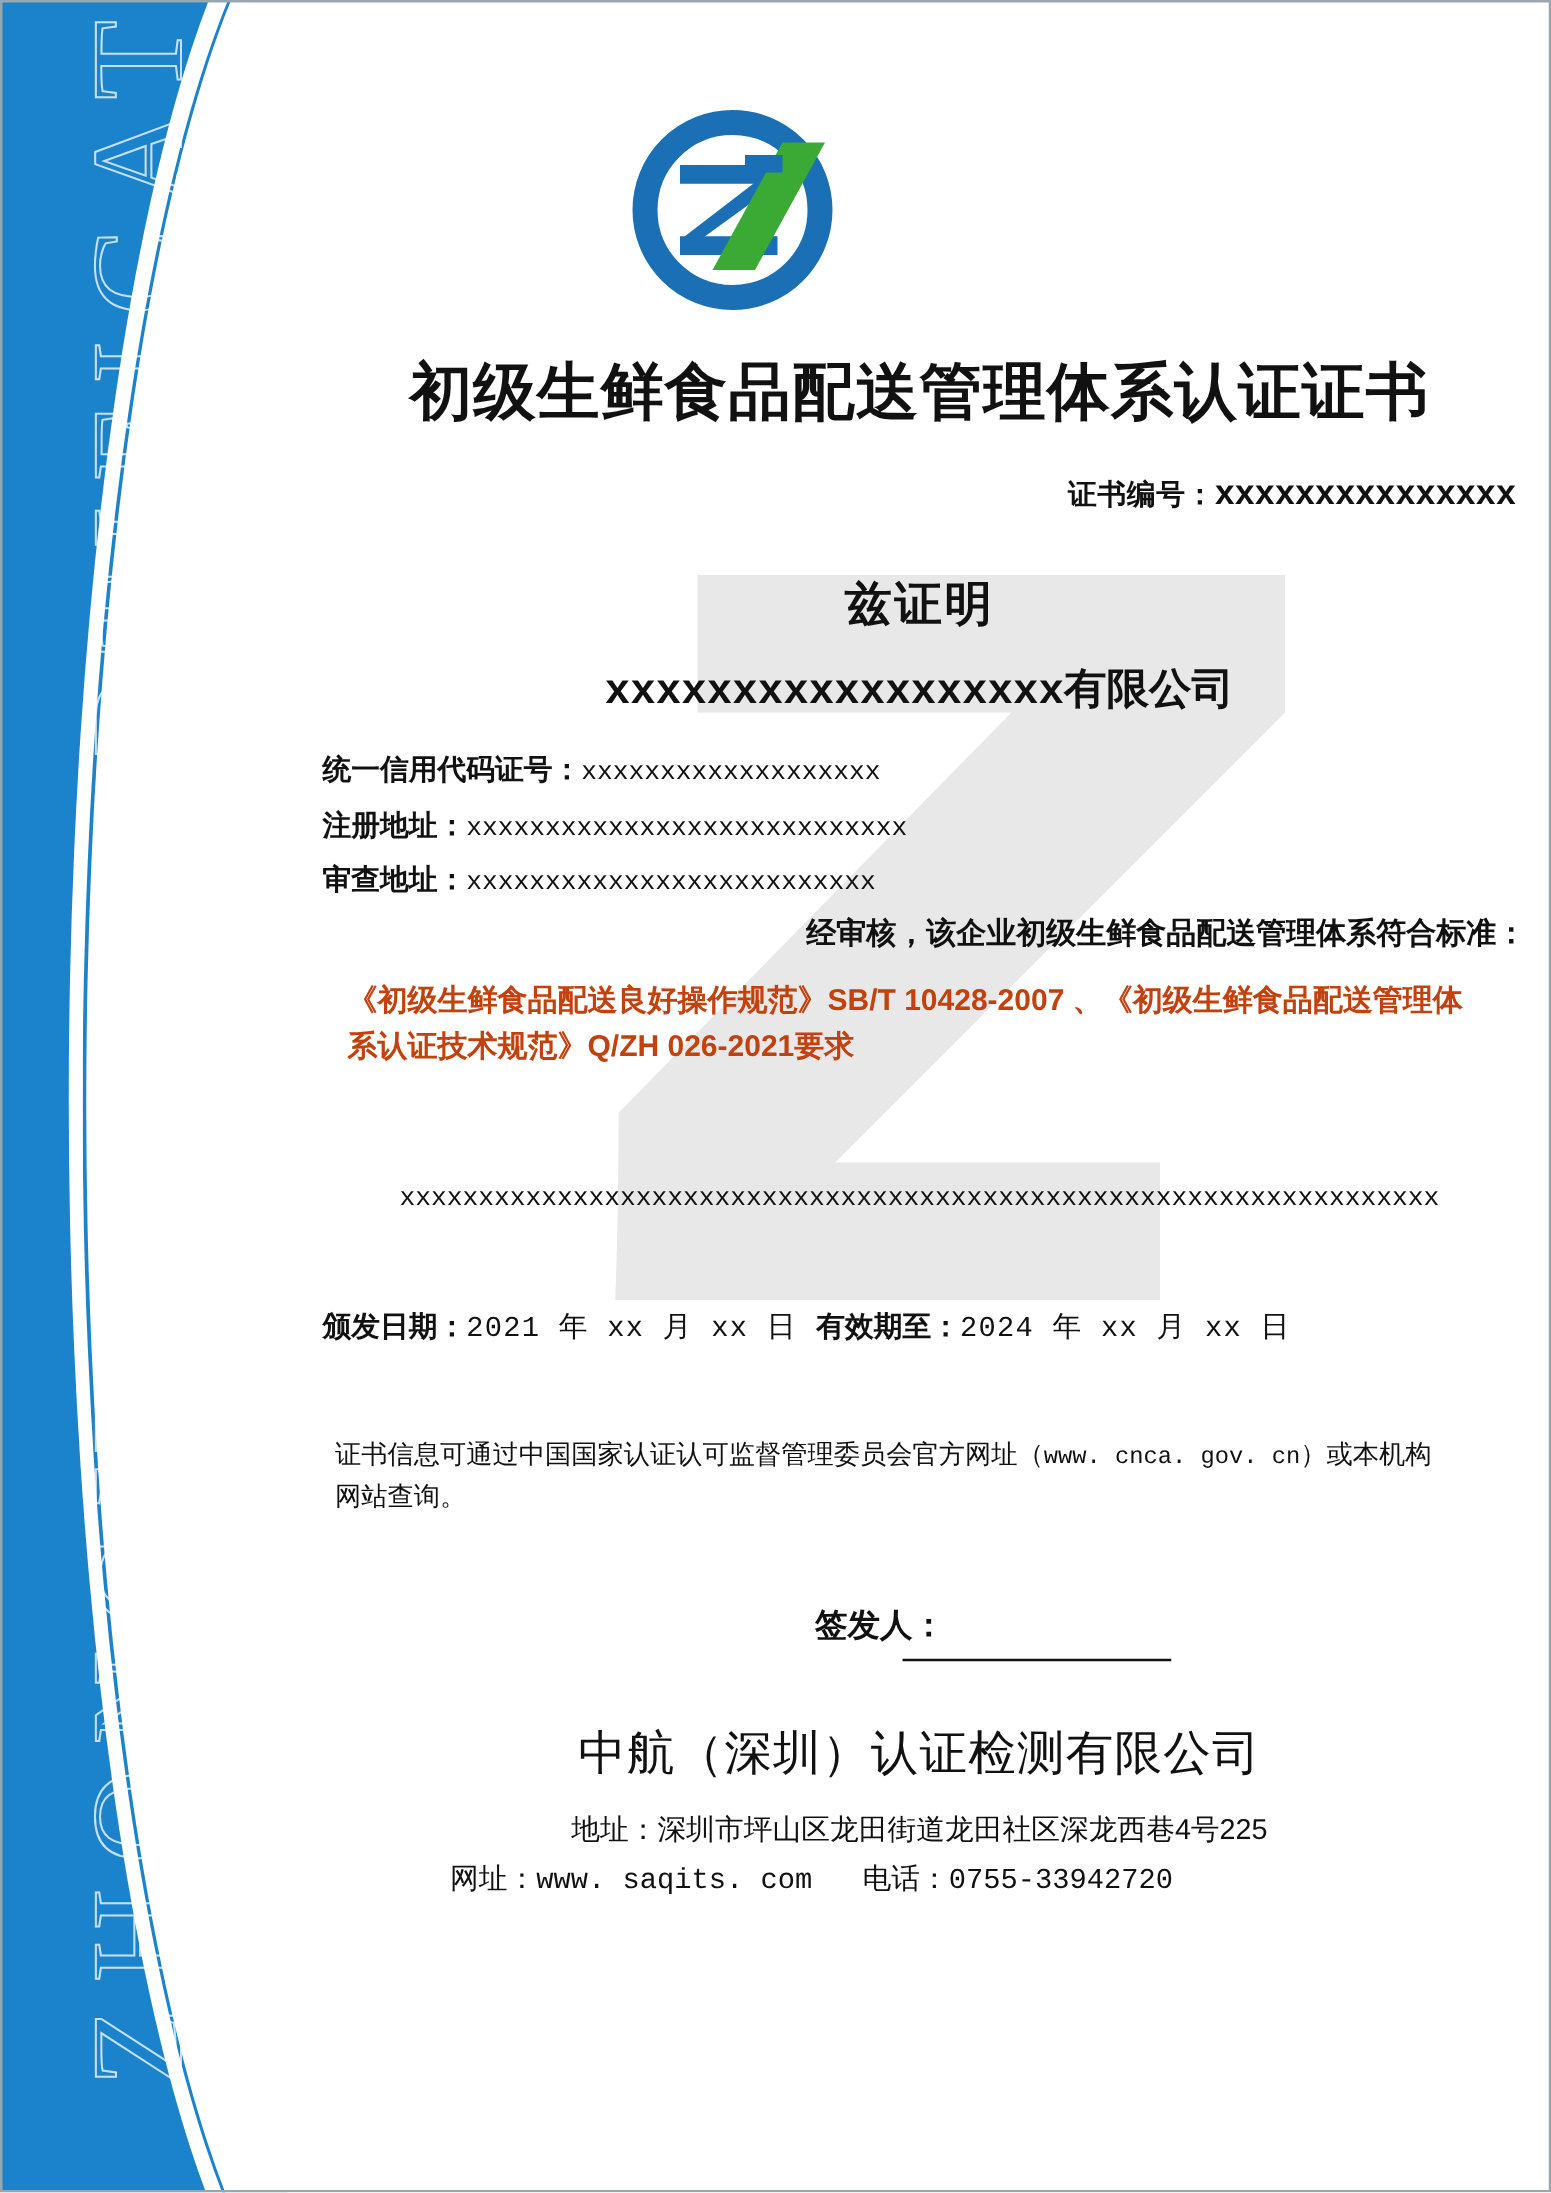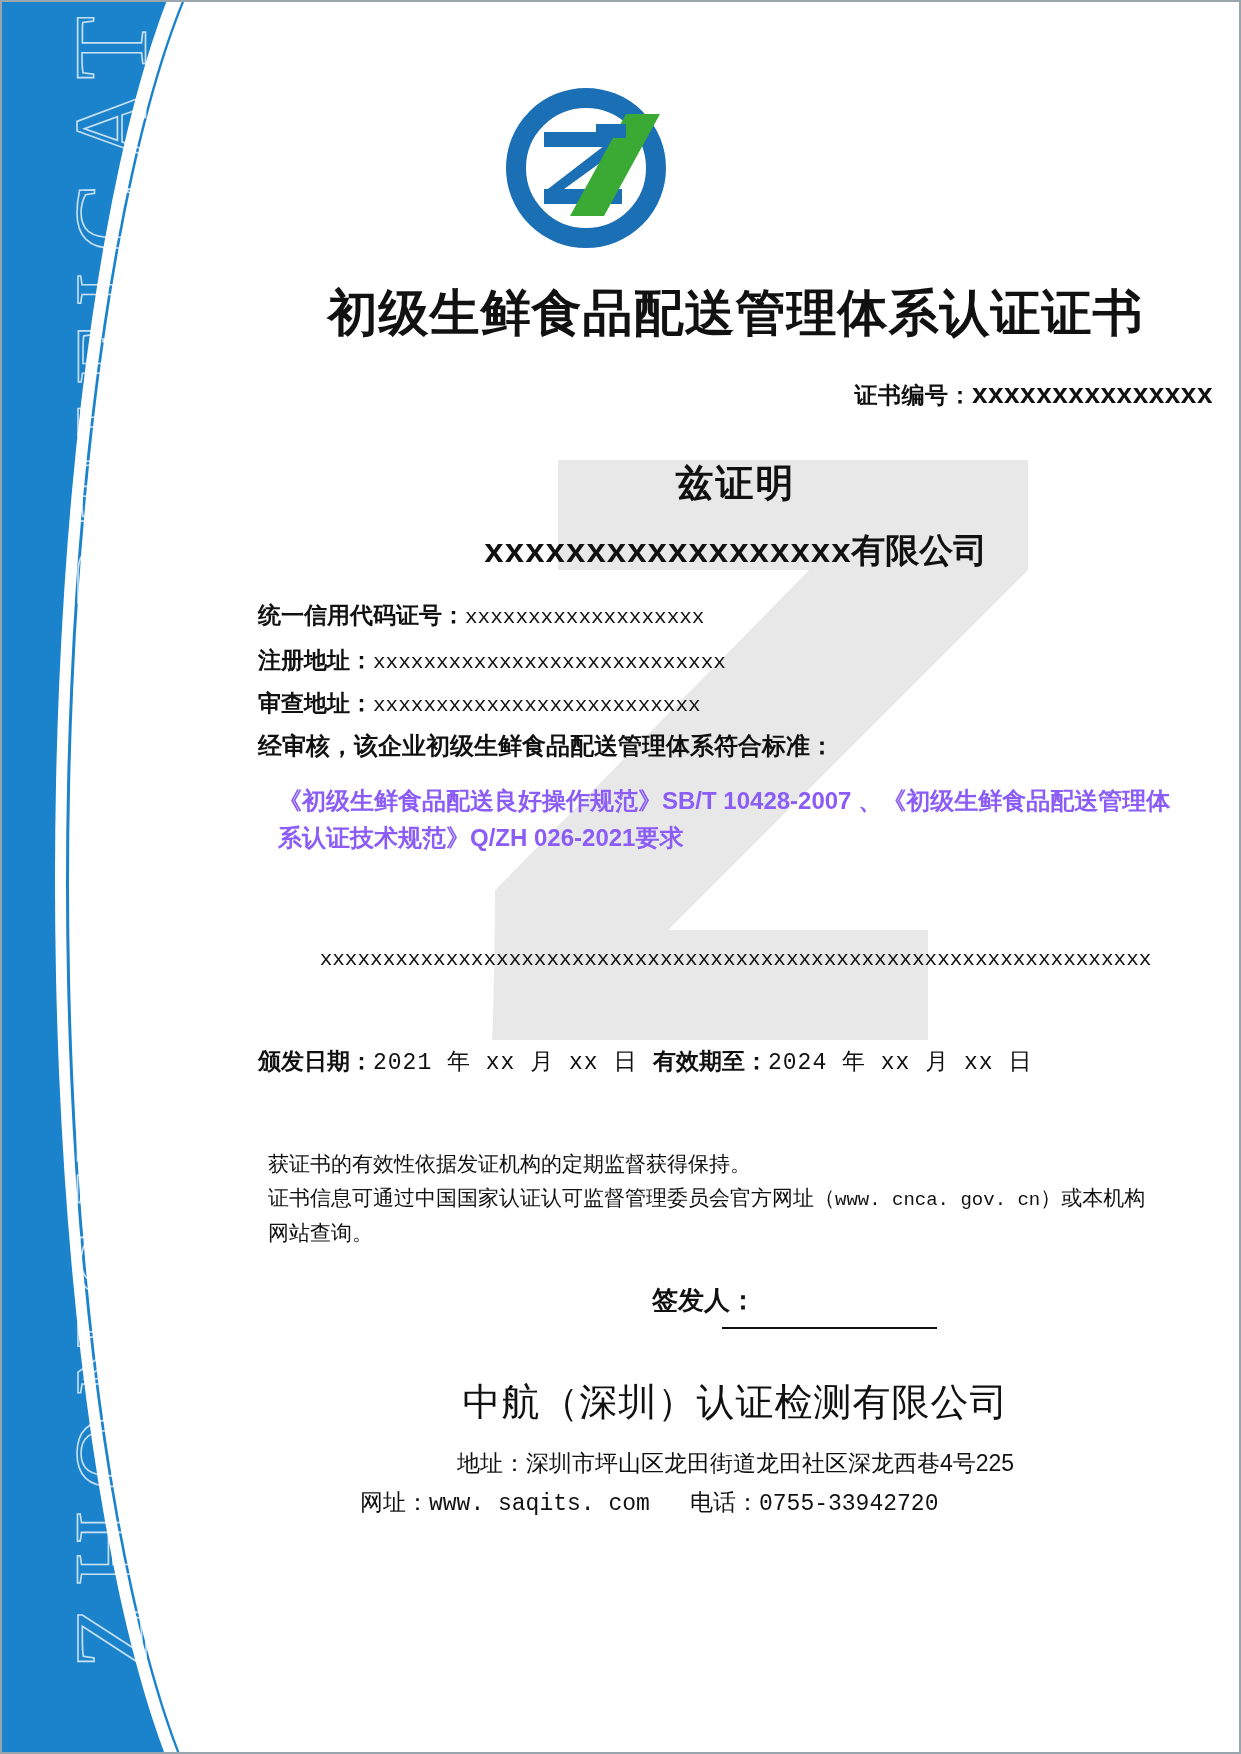--- a/index.html
+++ b/index.html
@@ -170,35 +170,35 @@
 
   .f1 { top: 600px; }
   .f2 { top: 645px; }
   .f3 { top: 688px; }
 
   .audit-line {
     position: absolute;
     left: 28px;
     right: 20px;
     top: 730px;
-    text-align: left;
+    text-align: right;
     font-size: 24px;
     font-weight: 600;
     color: #111;
   }
 
   .std-block {
     position: absolute;
     left: 48px;
     right: 48px;
     top: 782px;
     font-size: 24px;
     font-weight: 600;
     line-height: 1.55;
-    color: #8b5cf6;
+    color: #c2410c;
     text-align: left;
   }
 
   .scope-title {
     position: absolute;
     left: 0; right: 0;
     top: 903px;
     text-align: center;
     font-size: 26px;
     font-weight: bold;
@@ -358,21 +358,20 @@
     <div class="dates">
       <div class="issue">
         <span class="lbl">颁发日期：</span><span class="mono">2021 年 xx 月 xx 日</span>
       </div>
       <div class="valid">
         <span class="lbl">有效期至：</span><span class="mono">2024 年 xx 月 xx 日</span>
       </div>
     </div>
 
     <div class="notes">
-      <div>获证书的有效性依据发证机构的定期监督获得保持。</div>
       <div>
         <span>证书信息可通过中国国家认证认可监督管理委员会官方网址（</span><span class="mono">www. cnca. gov. cn</span><span>）或本机构</span>
       </div>
       <div>网站查询。</div>
     </div>
 
     <div class="signer">签发人：</div>
     <div class="sign-line"></div>
 
     <div class="org-name">中航（深圳）认证检测有限公司</div>

